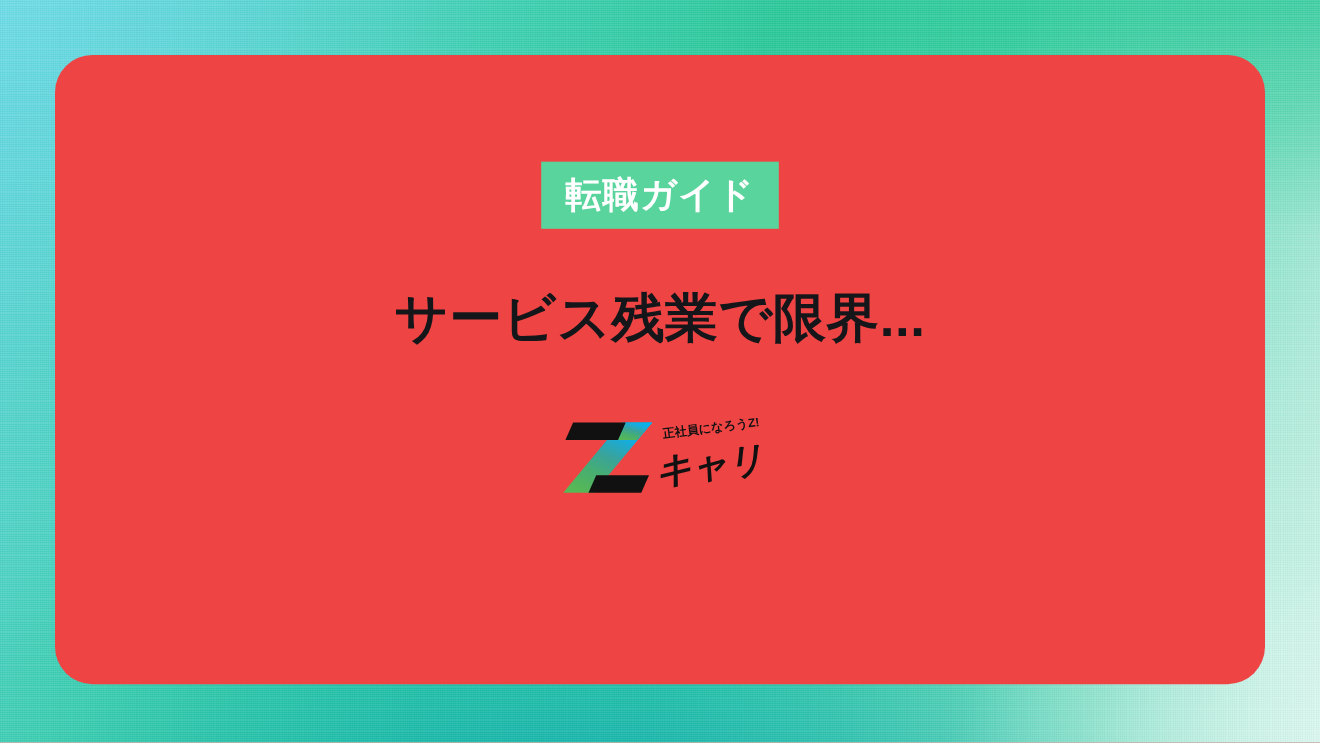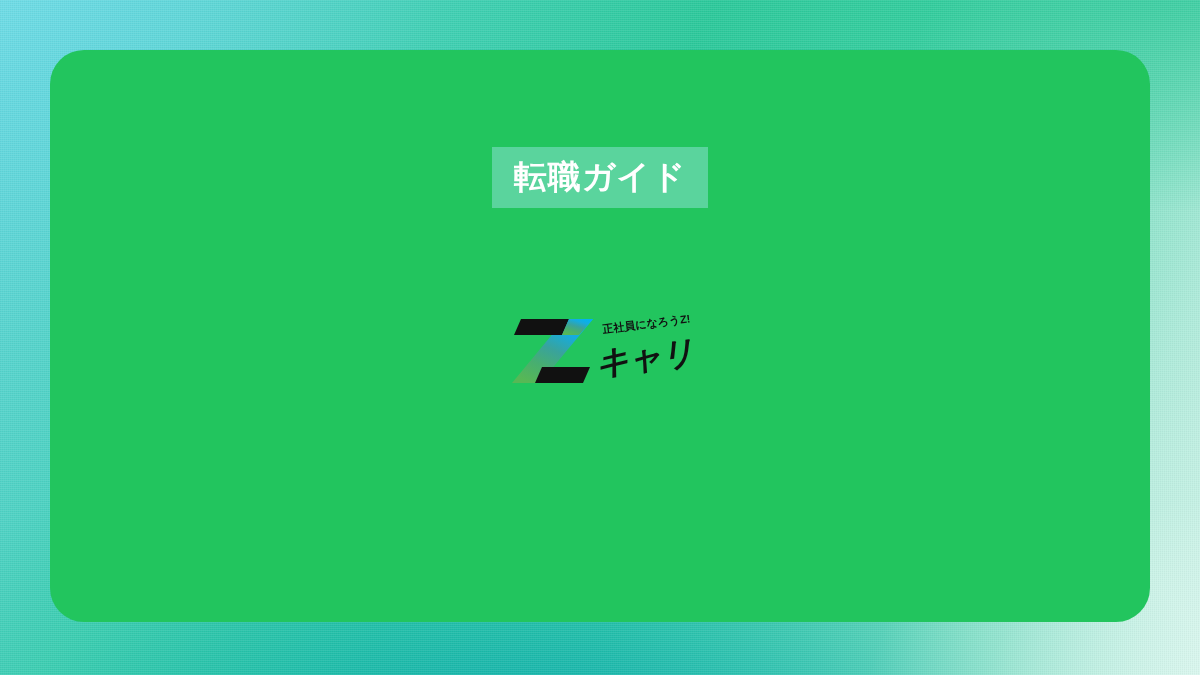--- a/index.html
+++ b/index.html
@@ -76,21 +76,21 @@
       repeating-linear-gradient(90deg, rgba(0,0,0,0.22) 0 1px, rgba(255,255,255,0.0) 1px 2px);
   }
 
   
   .card {
     position: absolute;
     left: 50px;
     top: 50px;
     width: 1100px;
     height: 572px;
-    background: #22c55e;
+    background: #ef4444;
     border-radius: 34px;
     box-sizing: border-box;
     display: flex;
     flex-direction: column;
     align-items: center;
   }
 
   
   .badge {
     margin-top: 97px;
@@ -148,20 +148,21 @@
   <div class="bg-layer bg-teal-pool"></div>
   <div class="bg-layer bg-cyan-pool"></div>
   <div class="bg-layer bg-mint-pool"></div>
   <div class="bg-layer bg-grain"></div>
 
   <div class="card">
 
     <div class="badge">転職ガイド</div>
 
     <div class="title">
+      <span class="title-line">サービス残業で限界...</span>
     </div>
 
     <div class="logo">
       <svg width="186" height="78" viewBox="0 0 186 78" xmlns="http://www.w3.org/2000/svg">
         <defs>
           <linearGradient id="zgrad" x1="78%" y1="0%" x2="22%" y2="100%">
             <stop offset="0%" stop-color="#00B4F0"></stop>
             <stop offset="22%" stop-color="#16ACDE"></stop>
             <stop offset="48%" stop-color="#39A39C"></stop>
             <stop offset="72%" stop-color="#47AE71"></stop>

